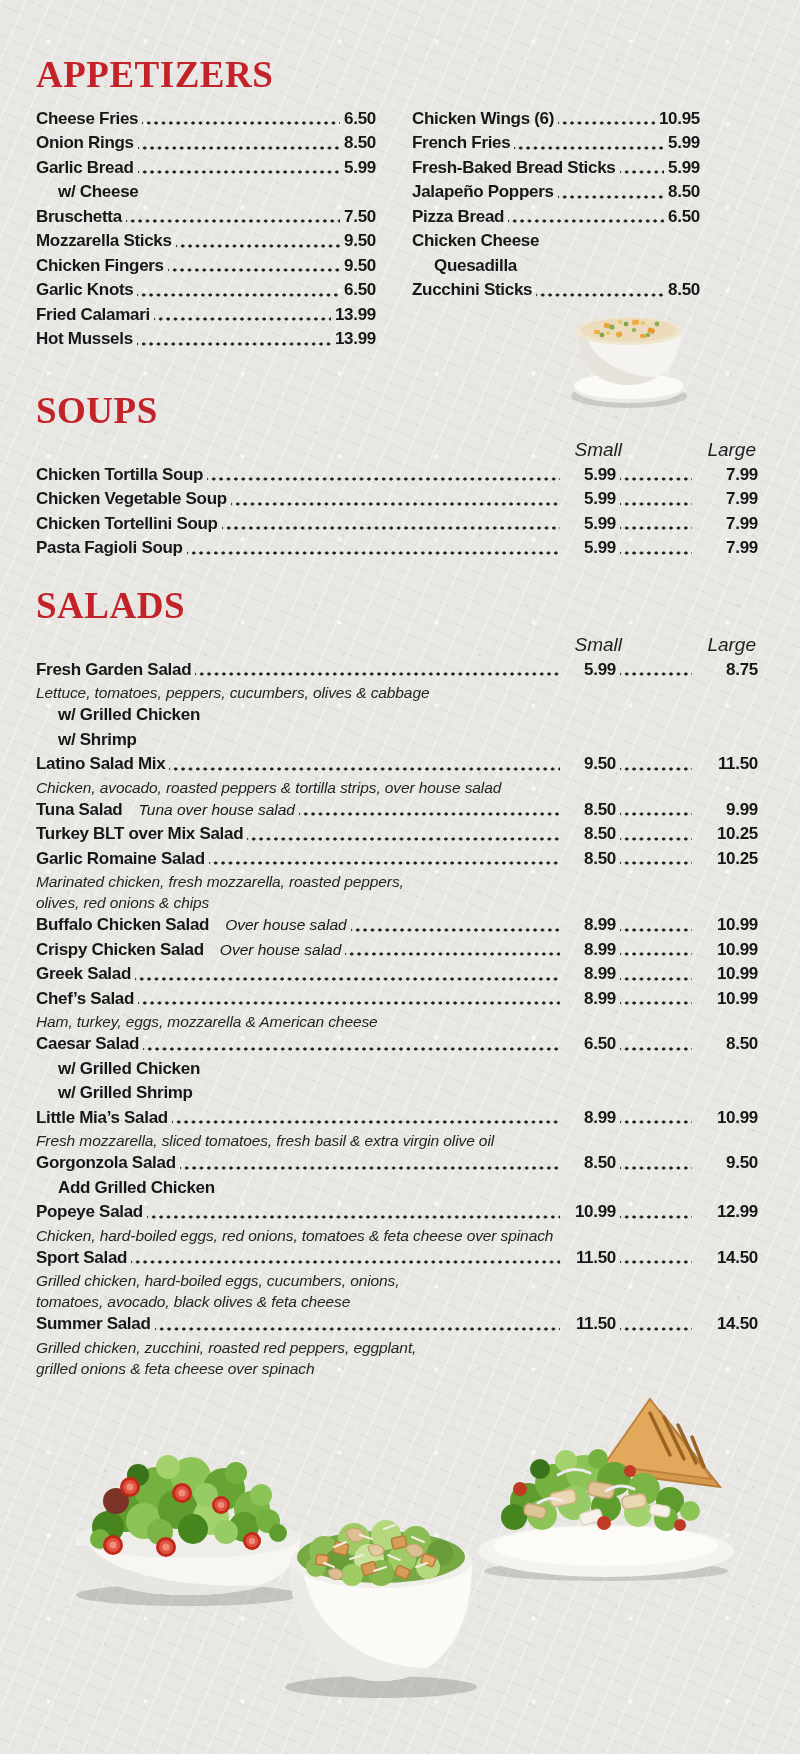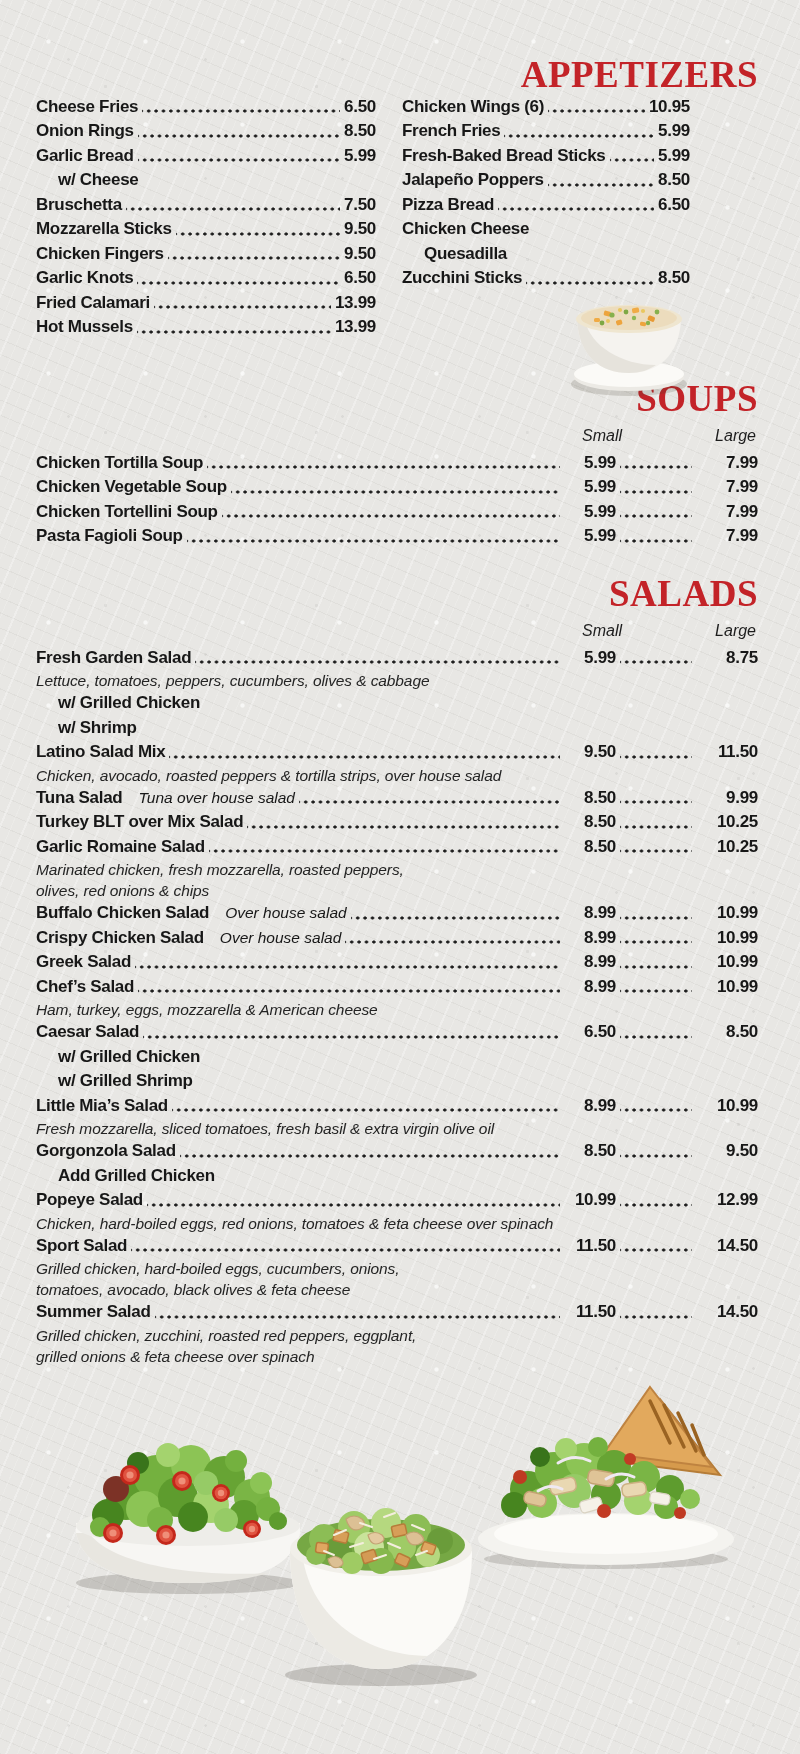--- a/index.html
+++ b/index.html
@@ -10,41 +10,41 @@
     background-image:
       radial-gradient(circle, rgba(0,0,0,.055) 1px, transparent 1.6px),
       radial-gradient(circle, rgba(0,0,0,.05) 1.3px, transparent 1.9px),
       radial-gradient(circle, rgba(255,255,255,.65) 1.6px, transparent 2.7px),
       repeating-linear-gradient(113deg, rgba(255,255,255,.30) 0 2px, transparent 2px 11px, rgba(255,255,255,.16) 11px 12px, transparent 12px 23px),
       repeating-linear-gradient(23deg, rgba(186,184,178,.18) 0 1px, transparent 1px 14px);
     background-size:137px 119px, 211px 173px, 97px 83px, 100% 100%, 100% 100%;
     font-family:"Liberation Sans",sans-serif;color:var(--ink,#171717);
   }
   .heading{
-    margin:0;text-align:right;font-family:"Liberation Serif",serif;font-weight:700;
+    margin:0;text-align:left;font-family:"Liberation Serif",serif;font-weight:700;
     font-size:37px;line-height:1.05;color:var(--accent,#c32328);letter-spacing:.5px;
   }
-  .two-col{display:flex;width:672px;gap:26px;}
+  .two-col{display:flex;width:672px;gap:36px;margin-top:12px;}
   .col-left{width:340px;}
   .col-right{width:288px;}
   .mi-row{display:flex;align-items:baseline;height:24.5px;line-height:24px;
     font-weight:700;font-size:17px;letter-spacing:-.3px;white-space:nowrap;overflow:hidden;}
   .mi-row.indent{padding-left:22px;flex-direction:column;}
   .mi-note{font-weight:400;font-style:italic;font-size:15.5px;margin-left:16px;letter-spacing:0;}
   .mi-price{white-space:nowrap;}
   .mi-small{flex:0 0 52px;text-align:right;}
   .mi-large{flex:0 0 62px;text-align:right;}
   .mi-desc{font-style:italic;font-weight:400;font-size:15.5px;line-height:21px;color:#242424;letter-spacing:-.1px;}
   .leader{flex:1 1 16px;min-width:12px;align-self:stretch;margin:0 4px;
     background-image:radial-gradient(circle, #1c1c1c 1.4px, transparent 1.75px);
     background-size:7.4px 6px;background-repeat:repeat-x;background-position:left 3px bottom 5px;}
   .leader-fixed{flex:0 0 72px;}
   .section-head{position:relative;margin-top:40px;}
   .soup-photo{position:absolute;right:44px;top:-132px;}
-  .size-header{position:relative;height:22px;margin-top:8px;font-style:italic;font-size:16px;color:#1d1d1d;}
+  .size-header{position:relative;height:22px;margin-top:8px;font-style:italic;font-size:19px;color:#1d1d1d;}
   .sh-small{position:absolute;right:136px;}
   .sh-large{position:absolute;right:2px;}
   .rows{margin-top:2px;}
   .salads-head{margin-top:26px;}
   .photos{position:relative;height:330px;margin-top:8px;}
   .ph{position:absolute;}
   .ph-garden{left:20px;top:30px;}
   .ph-caesar{left:228px;top:64px;z-index:2;}
   .ph-plate{left:418px;top:-4px;}
 </style>

